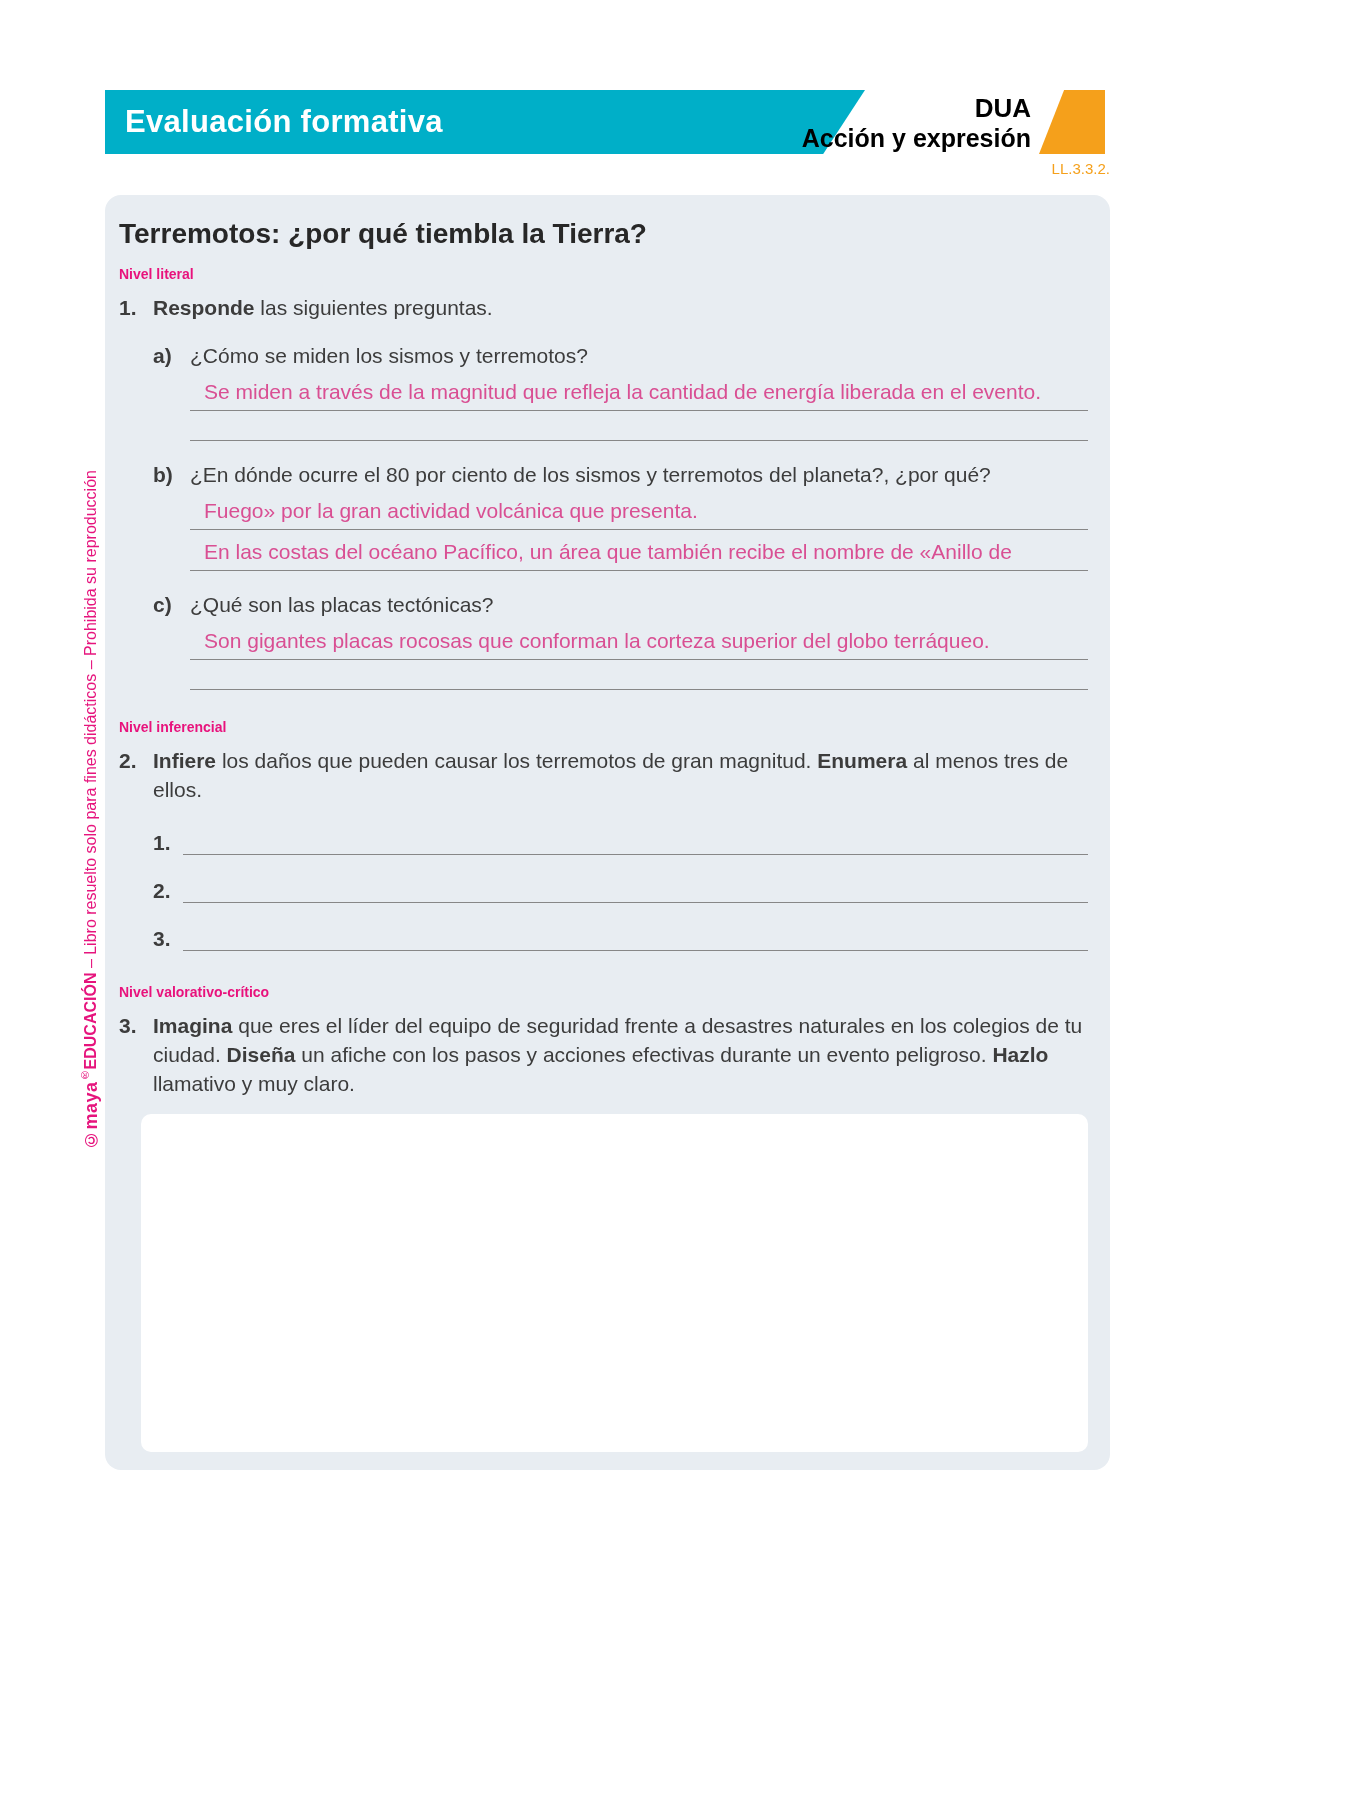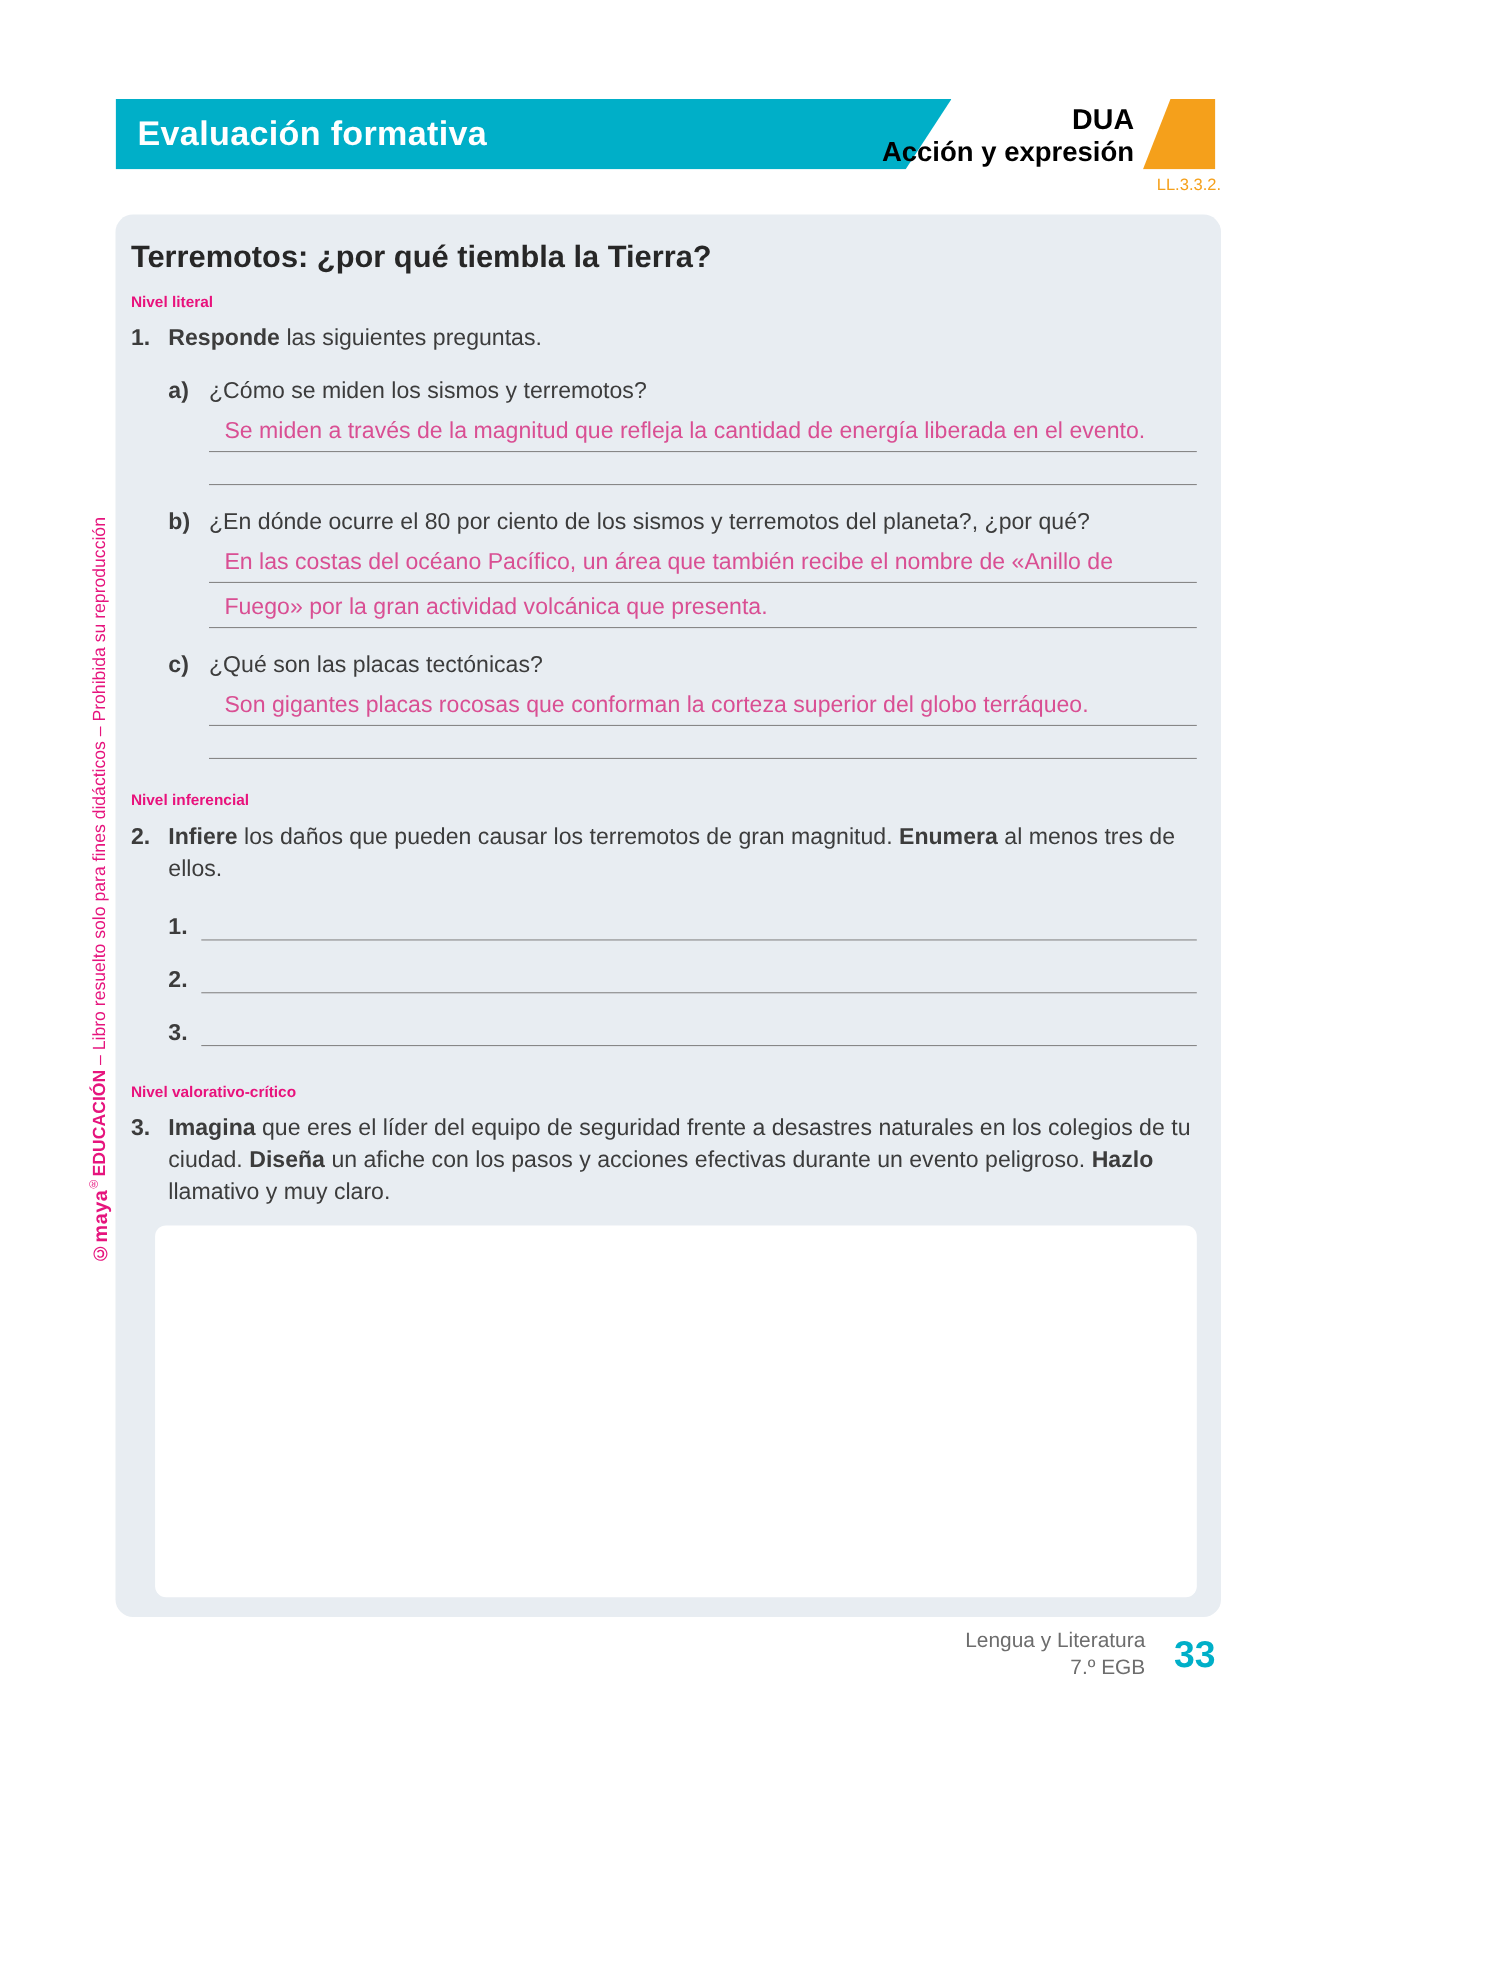--- a/index.html
+++ b/index.html
@@ -130,22 +130,22 @@
         <div class="sub-q">¿Cómo se miden los sismos y terremotos?</div>
         <div class="answer-line">Se miden a través de la magnitud que refleja la cantidad de energía liberada en el evento.</div>
         <div class="answer-line empty"></div>
       </div>
     </div>
 
     <div class="sub">
       <span class="sub-letter">b)</span>
       <div class="sub-body">
         <div class="sub-q">¿En dónde ocurre el 80 por ciento de los sismos y terremotos del planeta?, ¿por qué?</div>
+        <div class="answer-line">Fuego» por la gran actividad volcánica que presenta.</div>
         <div class="answer-line">En las costas del océano Pacífico, un área que también recibe el nombre de «Anillo de</div>
-        <div class="answer-line">Fuego» por la gran actividad volcánica que presenta.</div>
       </div>
     </div>
 
     <div class="sub">
       <span class="sub-letter">c)</span>
       <div class="sub-body">
         <div class="sub-q">¿Qué son las placas tectónicas?</div>
         <div class="answer-line">Son gigantes placas rocosas que conforman la corteza superior del globo terráqueo.</div>
         <div class="answer-line empty"></div>
       </div>
@@ -187,21 +187,14 @@
         <span>un afiche con los pasos y acciones efectivas durante un evento peligroso.</span>
         <span class="b">Hazlo</span>
         <span>llamativo y muy claro.</span>
       </span>
     </div>
 
     <div class="draw-box"></div>
 
   </main>
 
-  <footer class="footer">
-    <div class="footer-text">
-      <div>Lengua y Literatura</div>
-      <div>7.º EGB</div>
-    </div>
-    <div class="footer-page">33</div>
-  </footer>
 
 </div>
 
 </body></html>

